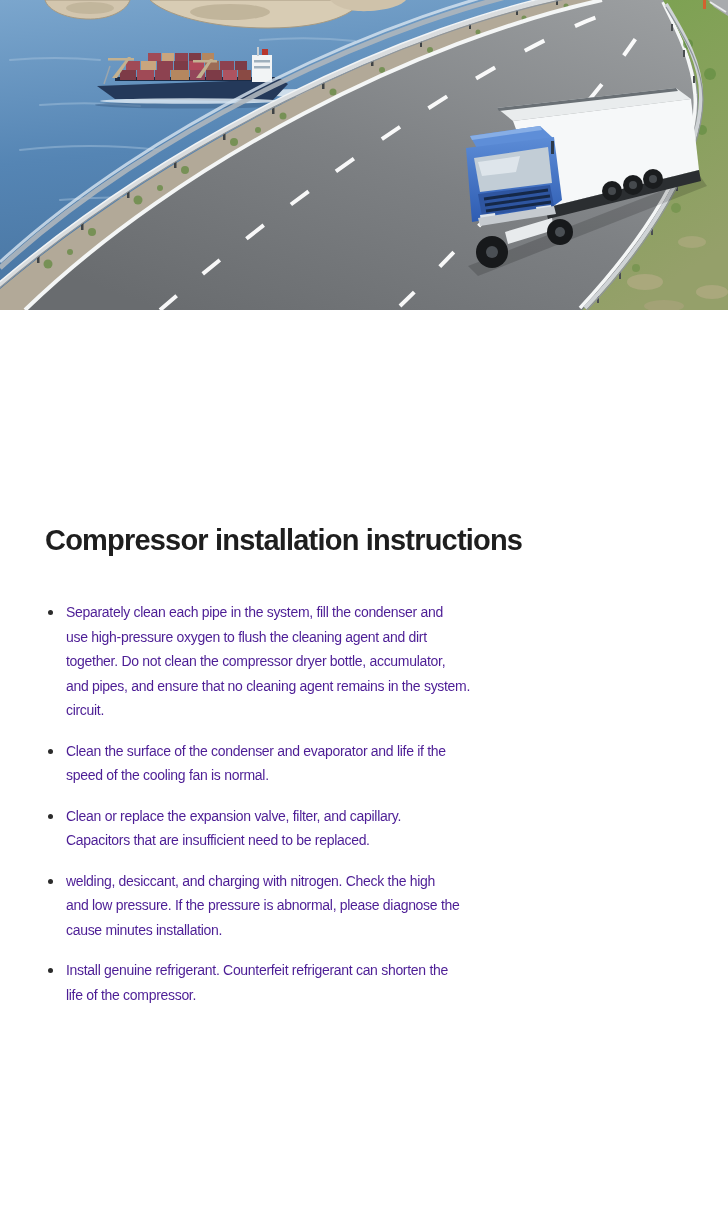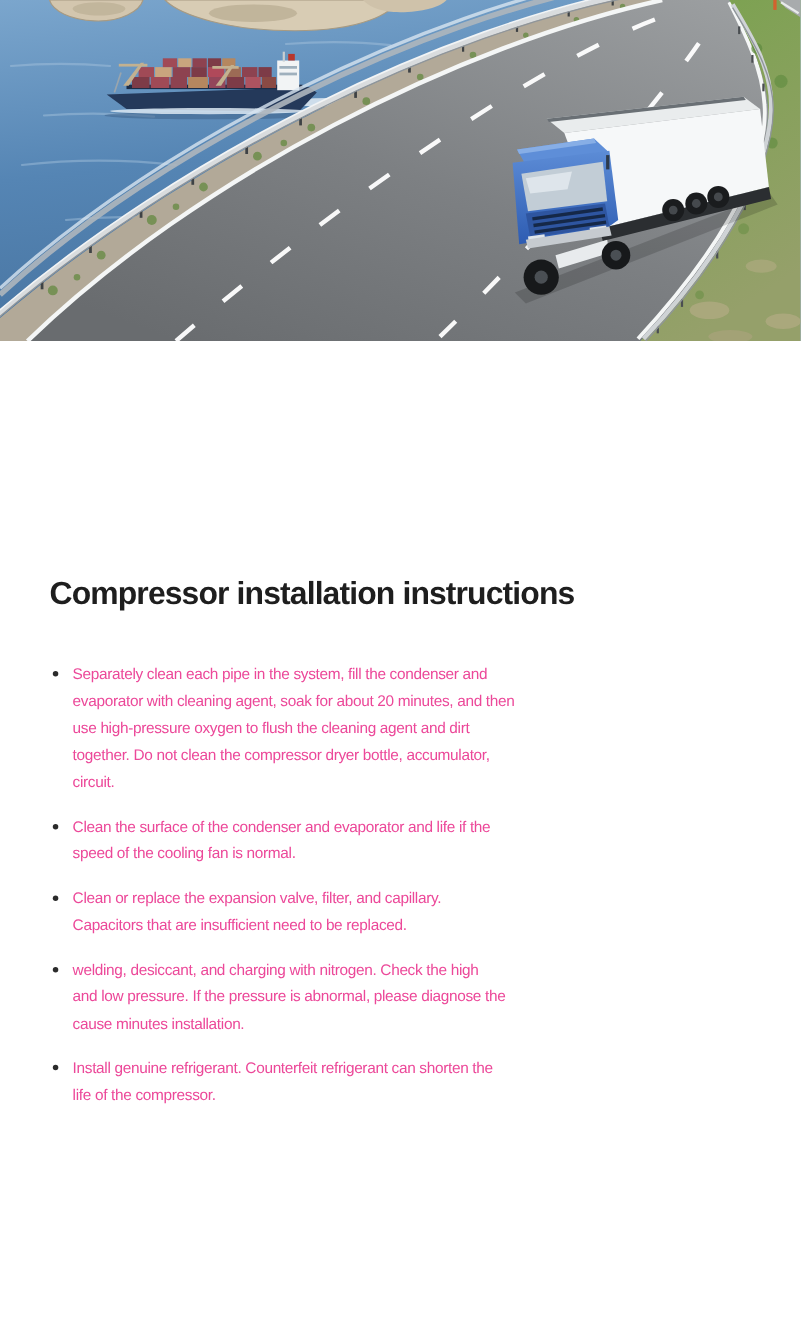--- a/index.html
+++ b/index.html
@@ -20,21 +20,21 @@
   ul.instructions{
     margin:42px 0 0 0;
     padding:0;
     list-style:none;
     width:470px;
   }
   ul.instructions li{
     position:relative;
     padding-left:21px;
     margin:0 0 16px 0;
-    color:#ec4899;
+    color:#4c1d95;
   }
   .bullet-dot{
     position:absolute;
     left:3px;
     top:10px;
     width:5px;
     height:5px;
     border-radius:50%;
     background:#2b2b2b;
   }
@@ -272,23 +272,23 @@
       </g>
     </svg>
   </figure>
 
   <section class="content">
     <h1>Compressor installation instructions</h1>
     <ul class="instructions">
       <li>
         <span class="bullet-dot"></span>
         <div class="line">Separately clean each pipe in the system, fill the condenser and</div>
-        <div class="line">evaporator with cleaning agent, soak for about 20 minutes, and then</div>
         <div class="line">use high-pressure oxygen to flush the cleaning agent and dirt</div>
         <div class="line">together. Do not clean the compressor dryer bottle, accumulator,</div>
+        <div class="line">and pipes, and ensure that no cleaning agent remains in the system.</div>
         <div class="line">circuit.</div>
       </li>
       <li>
         <span class="bullet-dot"></span>
         <div class="line">Clean the surface of the condenser and evaporator and life if the</div>
         <div class="line">speed of the cooling fan is normal.</div>
       </li>
       <li>
         <span class="bullet-dot"></span>
         <div class="line">Clean or replace the expansion valve, filter, and capillary.</div>

